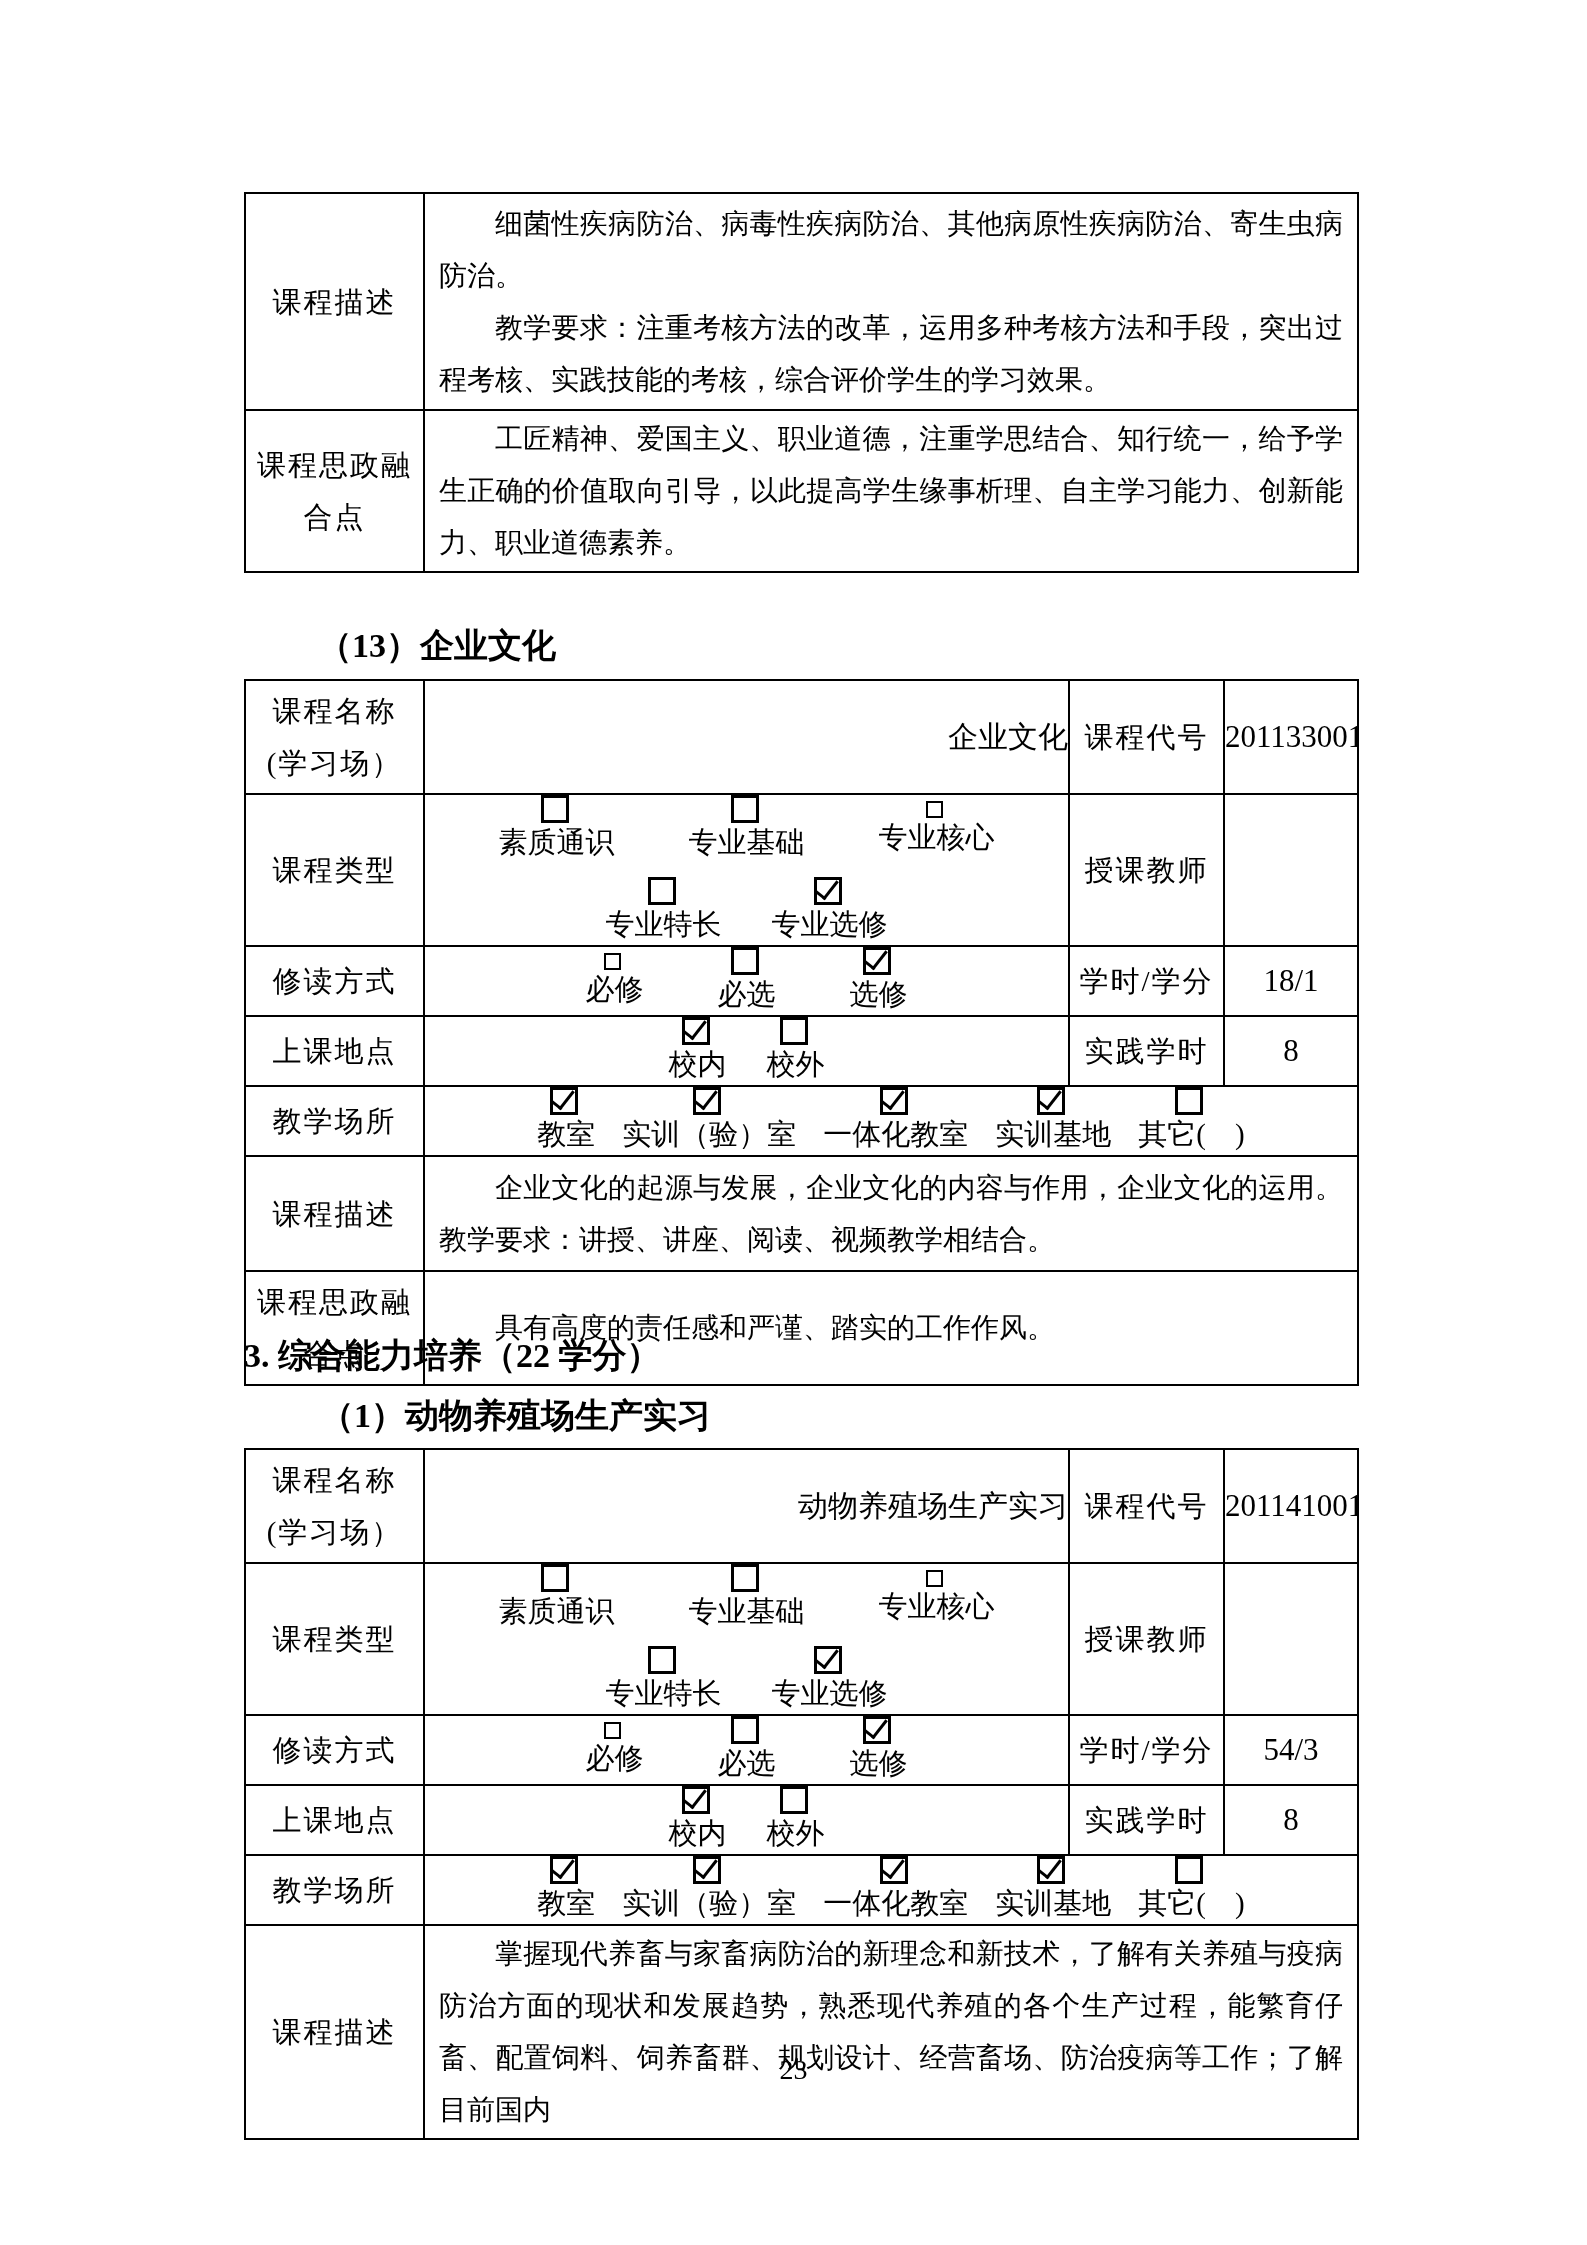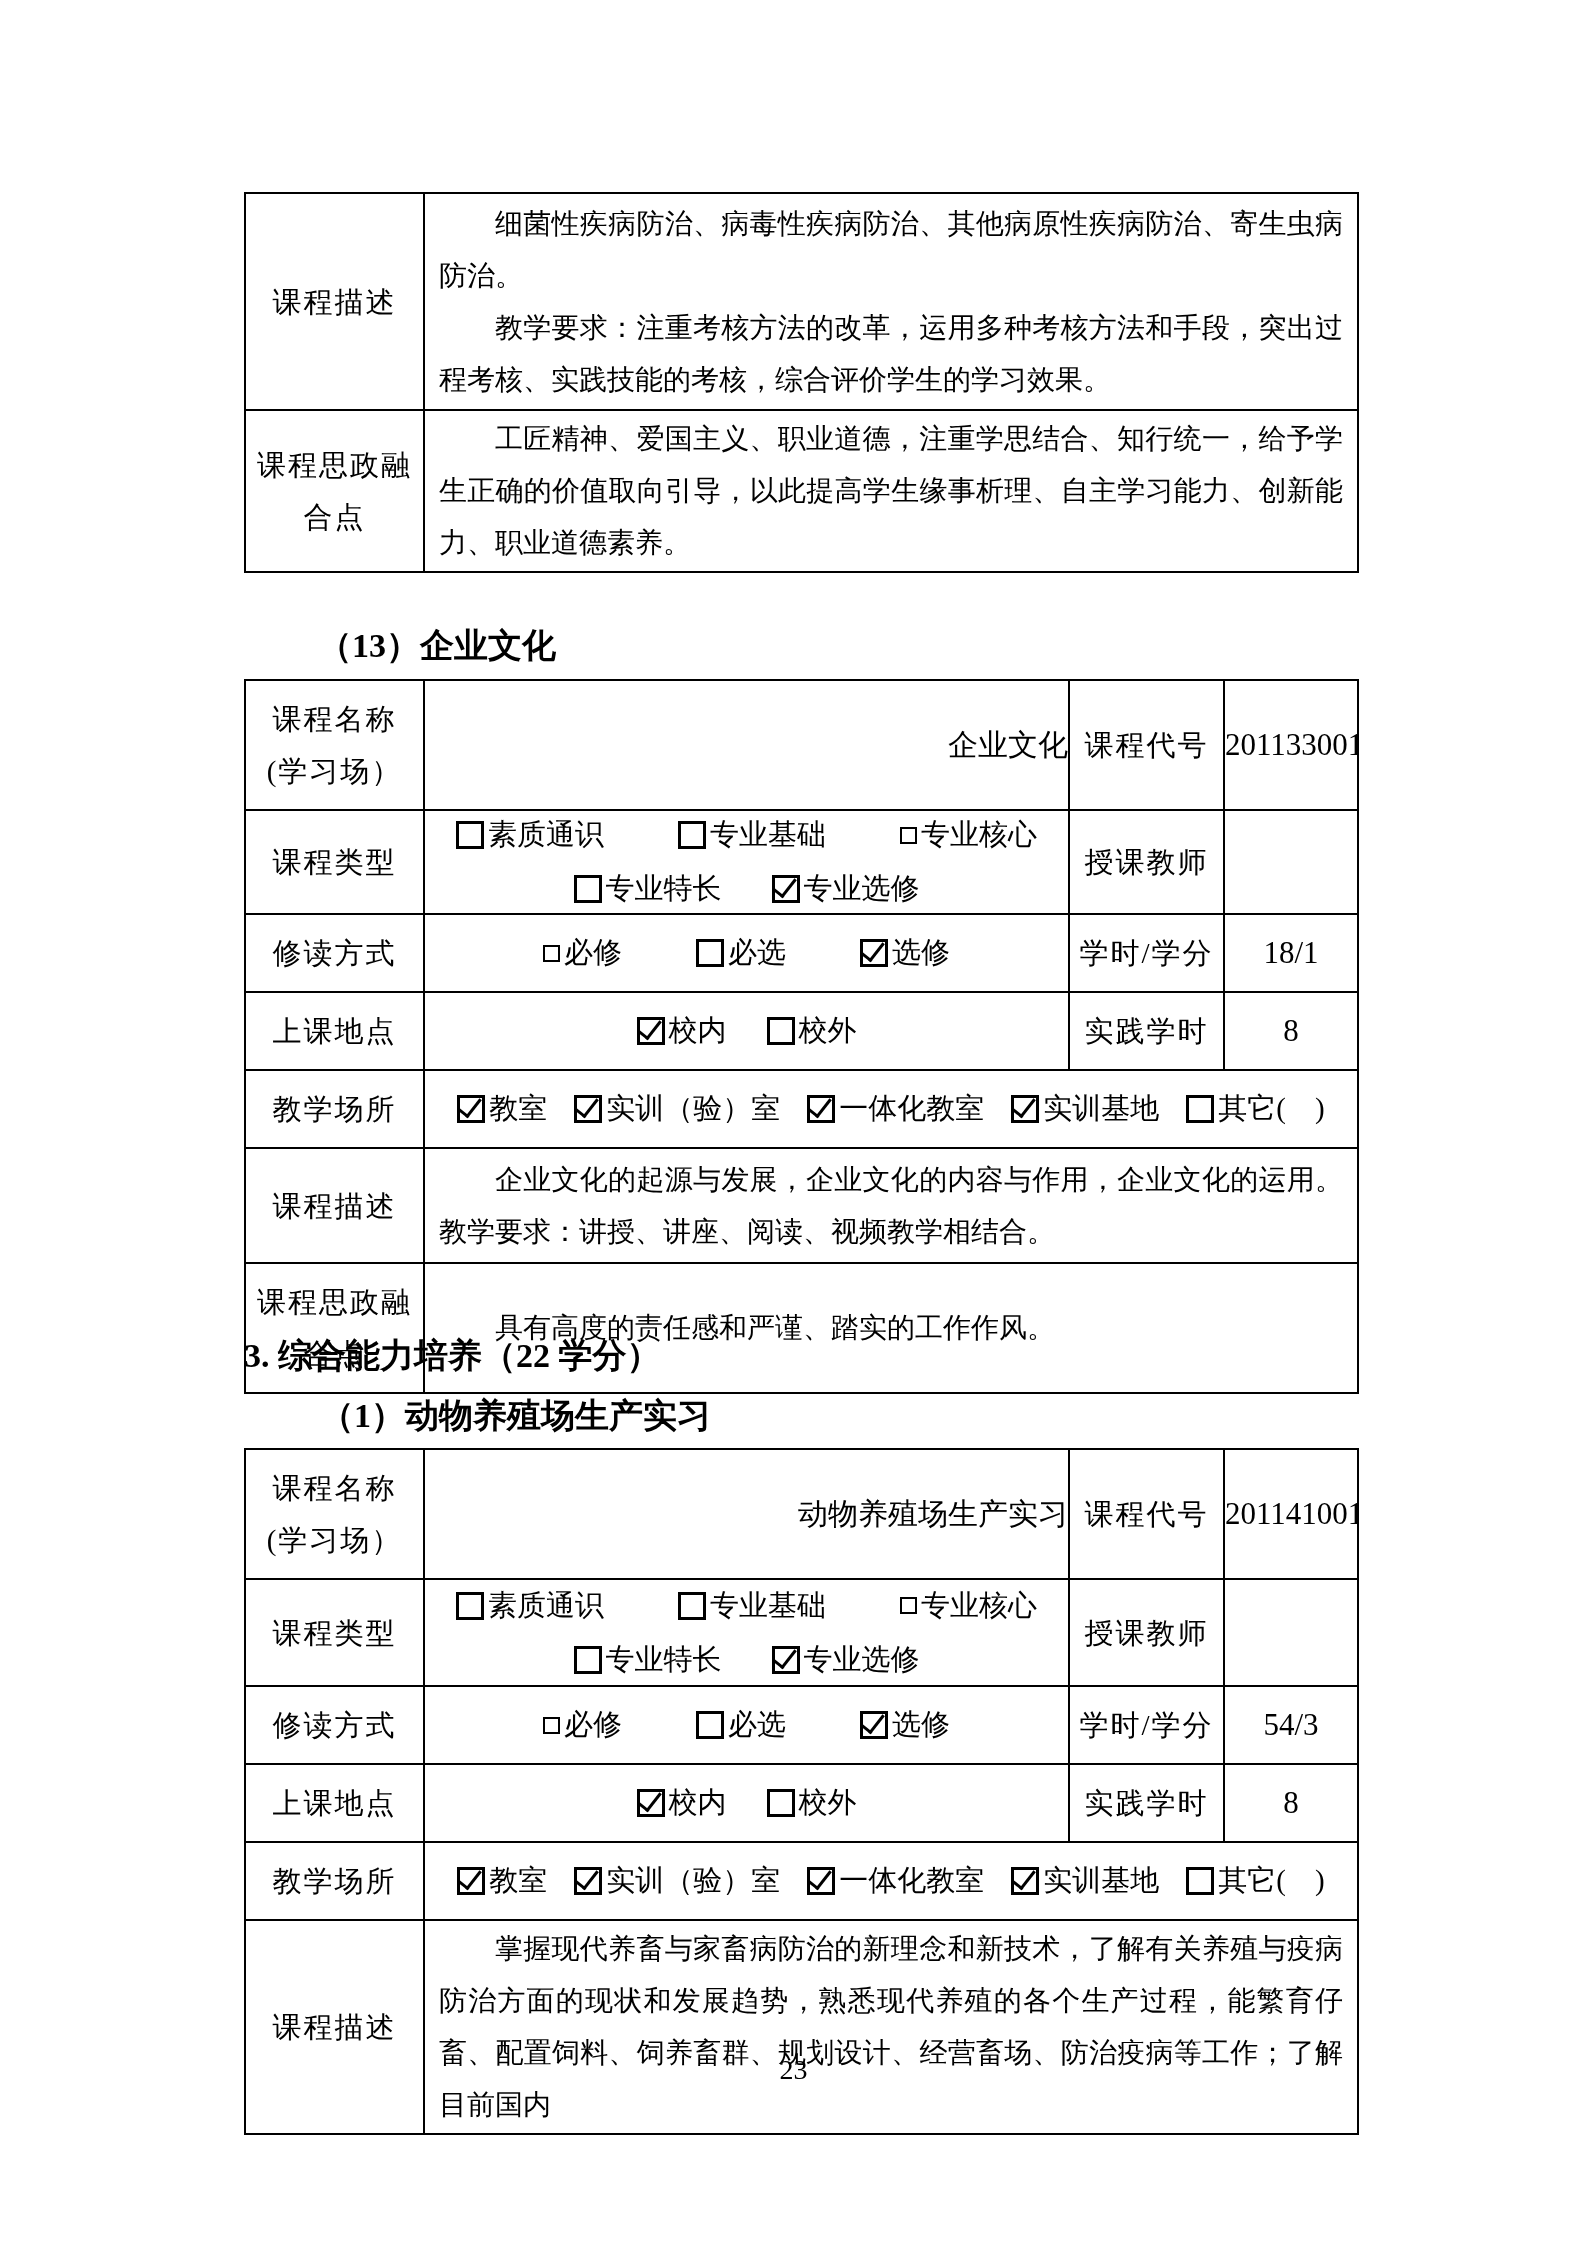--- a/index.html
+++ b/index.html
@@ -13,36 +13,36 @@
     overflow:hidden;
   }
   table{border-collapse:collapse;table-layout:fixed;position:absolute;left:244px;width:1113px;}
   td{border:2px solid #000;vertical-align:middle;padding:0;overflow:hidden;}
   
   td.lbl{
     text-align:center;
     font-size:29px;
     letter-spacing:2px;
     line-height:52px;
-    padding:12px 6px;
+    padding:4px 6px;
   }
   
   td.desc{padding:2px 14px;text-align:justify;}
   td.desc p{margin:0;line-height:52px;text-indent:2em;}
   
   td.val{text-align:center;font-size:31px;}
   td.cname{text-align:right;font-size:30px;}
   
   .cbrow{display:flex;justify-content:center;align-items:center;}
   .gap-lg{column-gap:74px;}
   .gap-md{column-gap:50px;}
   .gap-sm{column-gap:40px;}
   .gap-xs{column-gap:27px;}
   .cbrow + .cbrow{margin-top:14px;font-family:Liberation Mono, monospace;}
-  .cbi{display:inline-flex;align-items:center;white-space:nowrap;font-size:29px;}
+  .cbi{display:inline-flex;align-items:center;white-space:nowrap;font-size:29px;flex-direction:column;}
   .cb{
     position:relative;display:inline-block;
     width:22px;height:22px;border:3px solid #000;
     margin-right:4px;flex:0 0 auto;
   }
   .cb.small{width:13px;height:13px;border-width:2px;margin-right:4px;}
   .cb.checked::after{
     content:"";position:absolute;left:4px;top:-4px;
     width:9px;height:20px;
     border-right:3px solid #000;border-bottom:3px solid #000;

